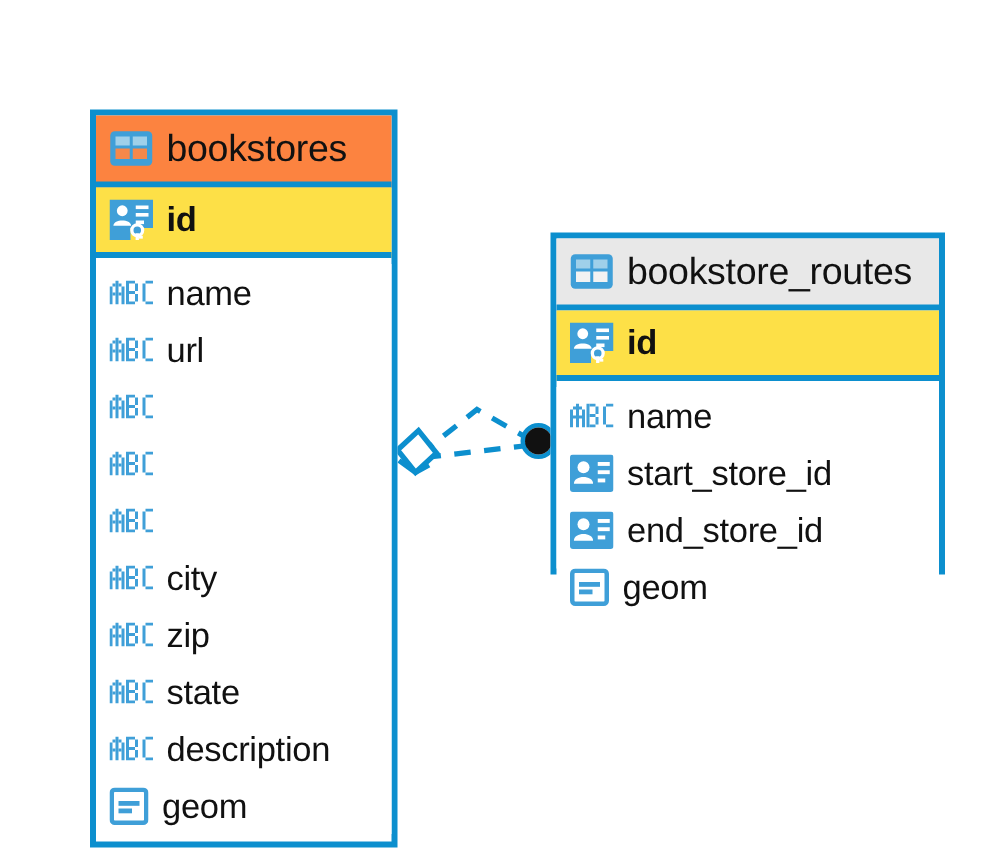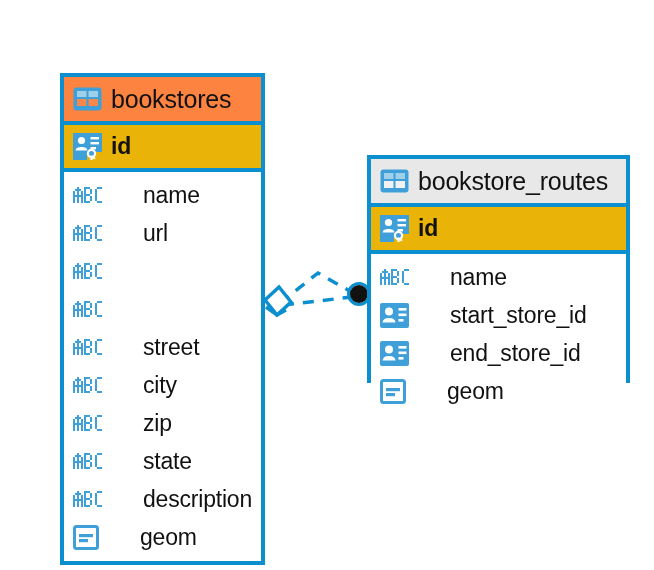--- a/index.html
+++ b/index.html
@@ -61,34 +61,33 @@
     letter-spacing: -0.2px;
   }
 
   .pk-row {
     box-sizing: border-box;
     display: flex;
     align-items: center;
     height: 47px;
     padding: 0 8px 0 9px;
     border-bottom: 4px solid #0c8fce;
-    background: #eab308;
+    background: #fde047;
   }
   .pk-row .field-label {
     font-weight: bold;
   }
 
   .field-row {
     box-sizing: border-box;
     display: flex;
     align-items: center;
     height: 38px;
     padding: 0 8px 0 9px;
     background: #ffffff;
-    gap: 32px;
   }
   .field-label {
     font-size: 23px;
     color: #111111;
     margin-left: 9px;
     white-space: nowrap;
     letter-spacing: -0.2px;
   }
   .fields-wrap { padding-top: 4px; }
 
@@ -291,21 +290,20 @@
               <rect x="17" y="2" width="2" height="5"></rect>
                 <rect x="13" y="7" width="4" height="2"></rect>
               <rect x="17" y="9" width="2" height="5"></rect>
                 <rect x="13" y="14" width="4" height="2"></rect>
               <rect x="24" y="0" width="5" height="2"></rect>
                 <rect x="22" y="2" width="2" height="12"></rect>
               <rect x="24" y="14" width="5" height="2"></rect>
             </g>
           </svg>
         </span>
-        <span class="field-label">street</span>
       </div>
 
       <div class="field-row">
         <span class="icon icon-abc">
           <svg viewBox="0 0 29 16" width="29" height="16" xmlns="http://www.w3.org/2000/svg">
             <g fill="#3f9fd8">
               <rect x="0" y="4" width="2" height="12"></rect>
                 <rect x="2" y="2" width="2" height="2"></rect>
               <rect x="4" y="0" width="2" height="16"></rect>
                 <rect x="2" y="8" width="2" height="2"></rect>

